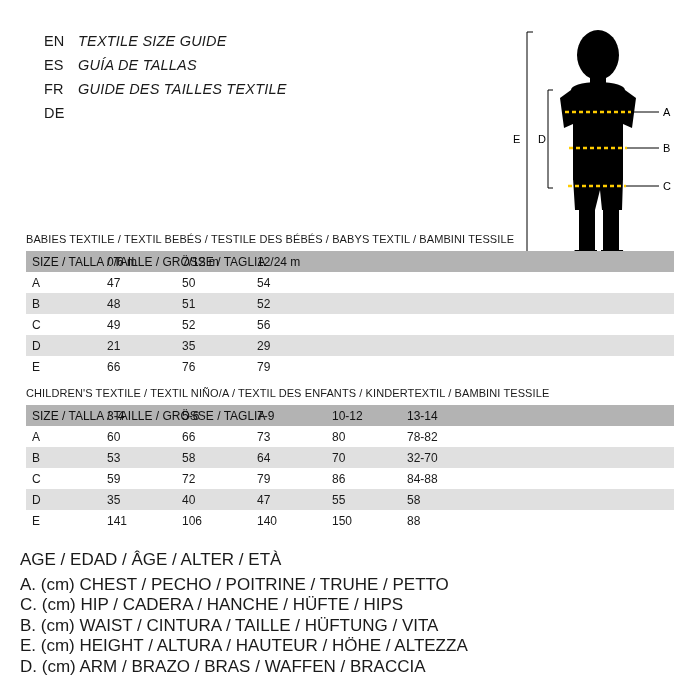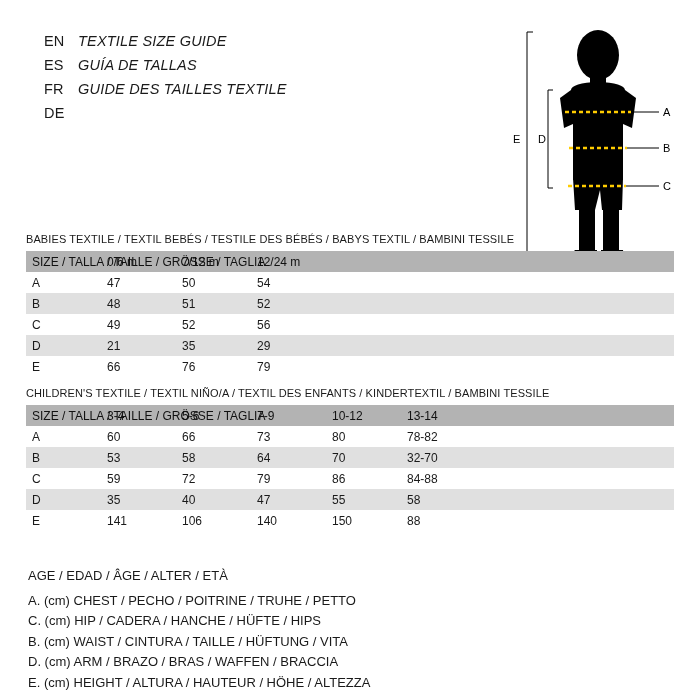--- a/index.html
+++ b/index.html
@@ -85,26 +85,25 @@
     background: #b3b3b3;
     font-size: 12px;
     color: #111;
   }
   tr.alt-row td { background: #e0e0e0; }
   tr.plain-row td { background: #ffffff; }
 
   
   .legend {
     position: absolute;
-    left: 28px;
+    left: 20px;
     top: 550px;
-    font-size: 13px;
+    font-size: 17px;
     line-height: 20.5px;
     color: #1a1a1a;
-    margin-top: 16px;
   }
   .legend div { white-space: nowrap; }
   .legend .gap { height: 4px; }
 </style>
 </head>
 <body>
 
 <div class="page">
 
   <div class="lang-block">
@@ -288,17 +287,17 @@
       </tbody>
     </table>
   </div>
 
   <div class="legend">
     <div>AGE / EDAD / ÂGE / ALTER / ETÀ</div>
     <div class="gap"></div>
     <div>A. (cm) CHEST / PECHO / POITRINE / TRUHE / PETTO</div>
     <div>C. (cm) HIP / CADERA / HANCHE / HÜFTE / HIPS</div>
     <div>B. (cm) WAIST / CINTURA / TAILLE / HÜFTUNG / VITA</div>
+    <div>E. (cm) HEIGHT / ALTURA / HAUTEUR / HÖHE / ALTEZZA</div>
     <div>D. (cm) ARM / BRAZO / BRAS / WAFFEN / BRACCIA</div>
-    <div>E. (cm) HEIGHT / ALTURA / HAUTEUR / HÖHE / ALTEZZA</div>
   </div>
 
 </div>
 
 </body></html>

